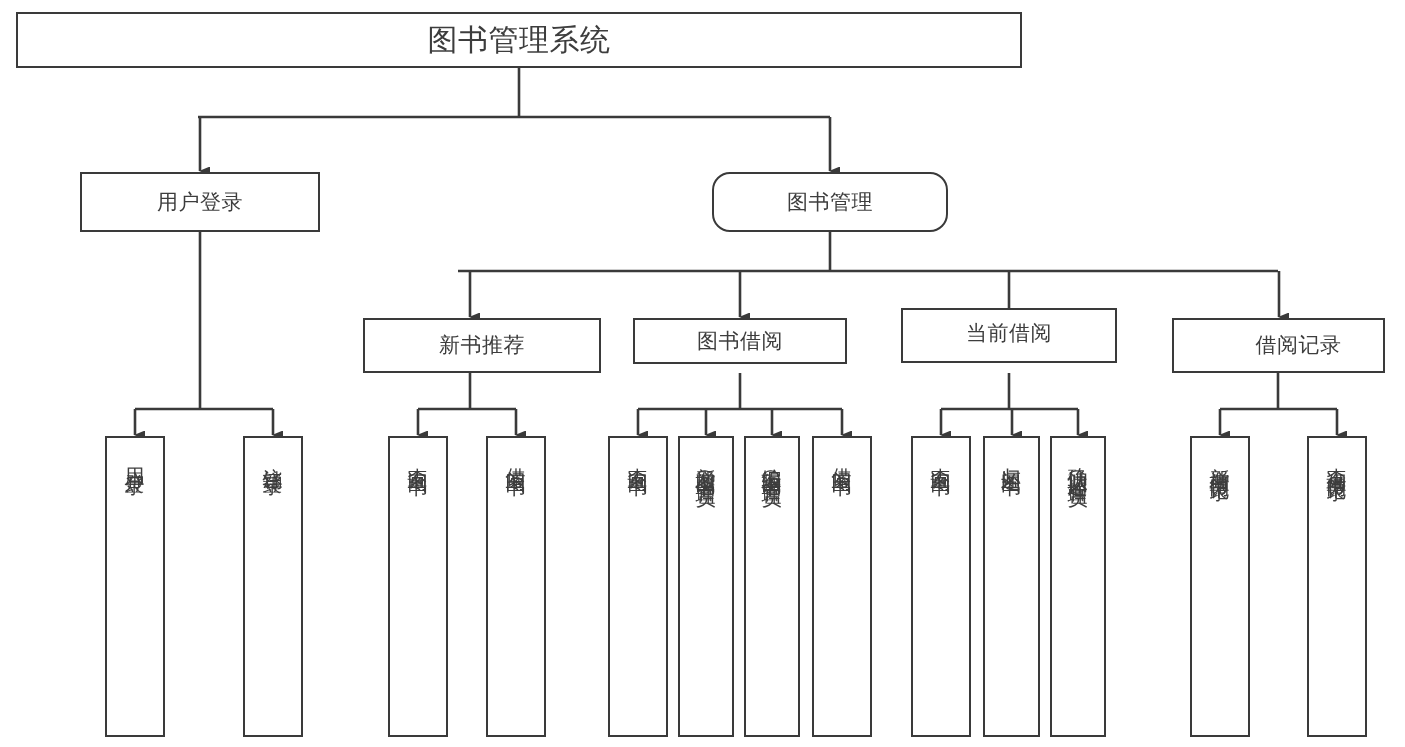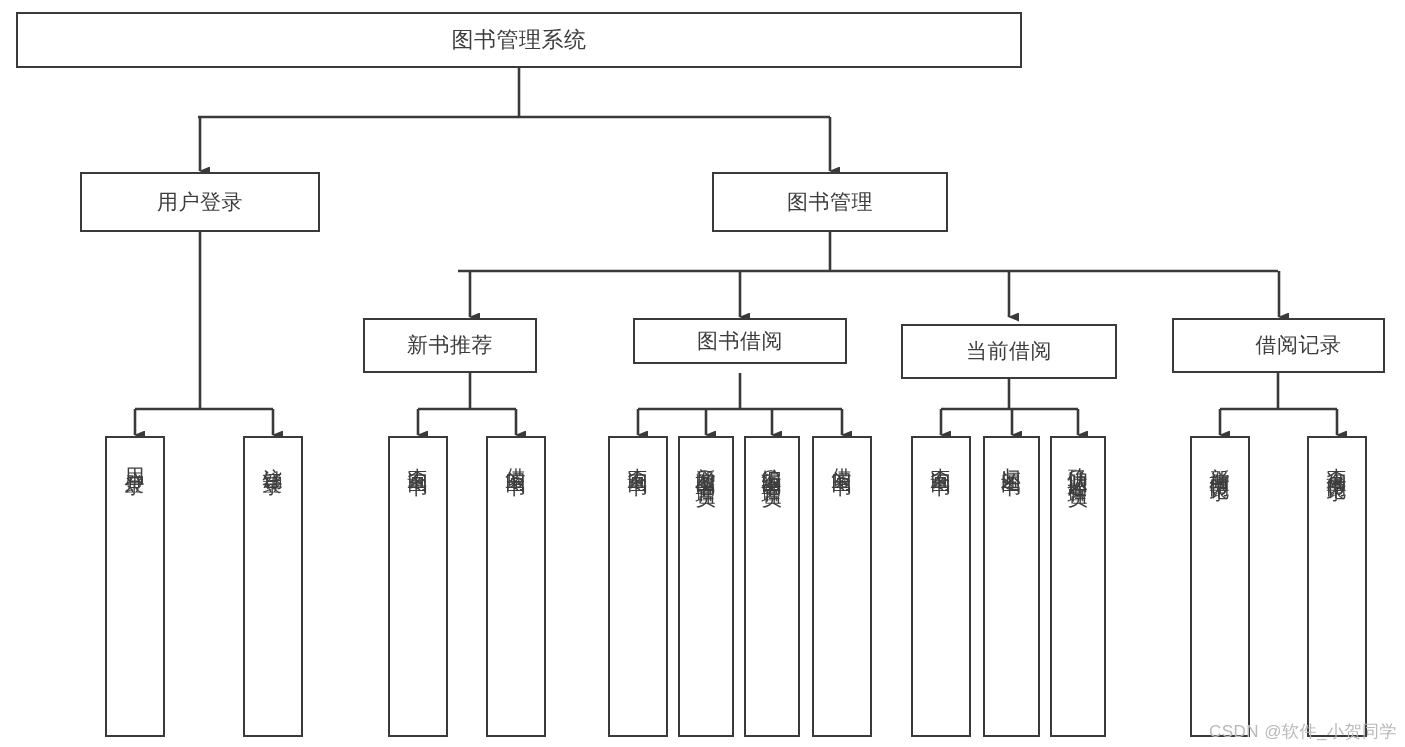--- a/index.html
+++ b/index.html
@@ -50,21 +50,21 @@
     text-orientation: upright;
     font-size: 20px;
     letter-spacing: 3px;
     white-space: nowrap;
     line-height: 1;
   }
   .node.vertical {
     align-items: flex-start;
     padding-top: 14px;
   }
-  .node.root .node-label { font-size: 22px; }
+  .node.root .node-label { font-size: 30px; }
   .watermark {
     position: absolute;
     right: 8px;
     bottom: 4px;
     font-size: 17px;
     color: #b9b9b9;
     letter-spacing: 0.5px;
     font-family: "Liberation Sans", "DejaVu Sans", sans-serif;
     white-space: nowrap;
   }
@@ -117,30 +117,30 @@
       </g>
   </svg>
 
   <div id="node-layer">
       <div class="node root" style="left: 16px; top: 12px; width: 1006px; height: 56px;">
         <span class="node-label">图书管理系统</span>
       </div>
       <div class="node" style="left: 80px; top: 172px; width: 240px; height: 60px;">
         <span class="node-label">用户登录</span>
       </div>
-      <div class="node" style="left: 712px; top: 172px; width: 236px; height: 60px;">
+      <div class="node" style="left: 712px; top: 172px; width: 236px; height: 60px; border-radius: 18px;">
         <span class="node-label">图书管理</span>
       </div>
-      <div class="node" style="left: 363px; top: 318px; width: 174px; height: 55px;">
+      <div class="node" style="left: 363px; top: 318px; width: 238px; height: 55px;">
         <span class="node-label">新书推荐</span>
       </div>
       <div class="node" style="left: 633px; top: 318px; width: 214px; height: 46px;">
         <span class="node-label">图书借阅</span>
       </div>
-      <div class="node" style="left: 901px; top: 324px; width: 216px; height: 55px;">
+      <div class="node" style="left: 901px; top: 308px; width: 216px; height: 55px; font-family: Liberation Mono, monospace;">
         <span class="node-label">当前借阅</span>
       </div>
       <div class="node" style="left: 1172px; top: 318px; width: 213px; height: 55px; padding-left: 40px;">
         <span class="node-label">借阅记录</span>
       </div>
       <div class="node vertical" style="left: 105px; top: 436px; width: 60px; height: 301px;">
         <span class="node-label">用户登录</span>
       </div>
       <div class="node vertical" style="left: 243px; top: 436px; width: 60px; height: 301px;">
         <span class="node-label">注销登录</span>
@@ -173,14 +173,13 @@
         <span class="node-label">确认归还（管理员）</span>
       </div>
       <div class="node vertical" style="left: 1190px; top: 436px; width: 60px; height: 301px;">
         <span class="node-label">新增借阅记录</span>
       </div>
       <div class="node vertical" style="left: 1307px; top: 436px; width: 60px; height: 301px;">
         <span class="node-label">查询借阅记录</span>
       </div>
     </div>
 
-  <div class="watermark">CSDN @软件_小贺同学</div>
 </div>
 
 </body></html>

